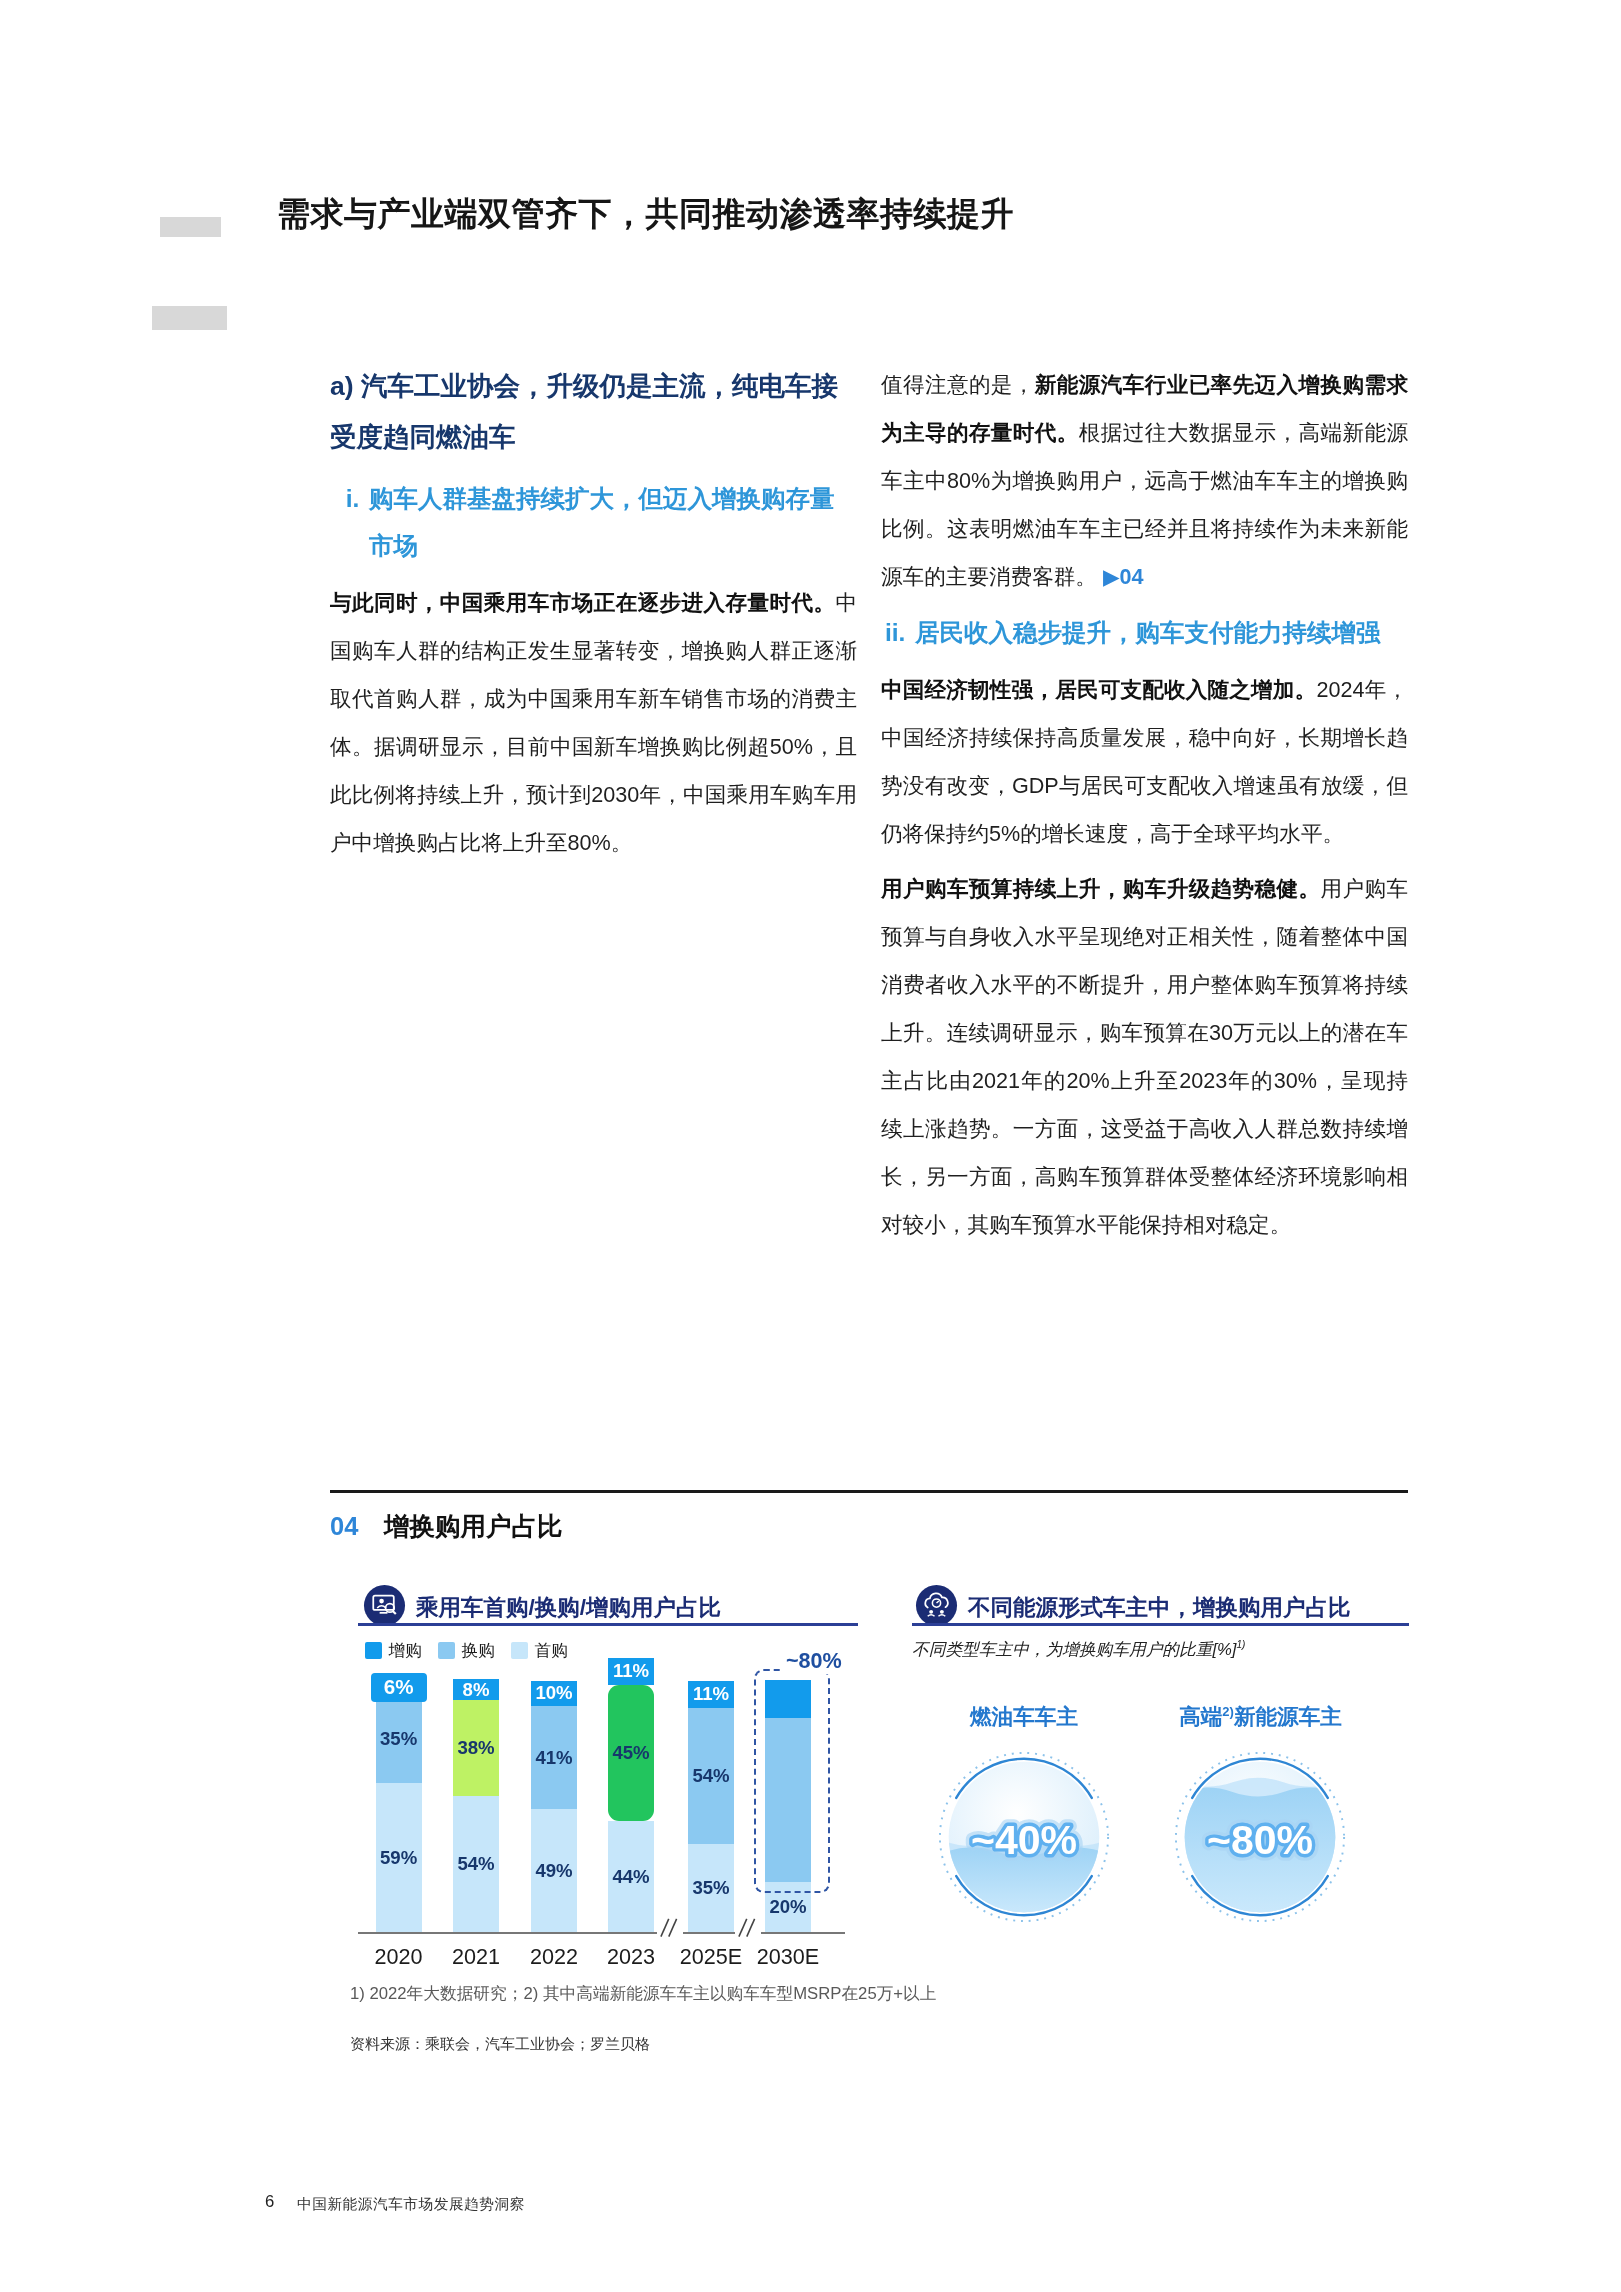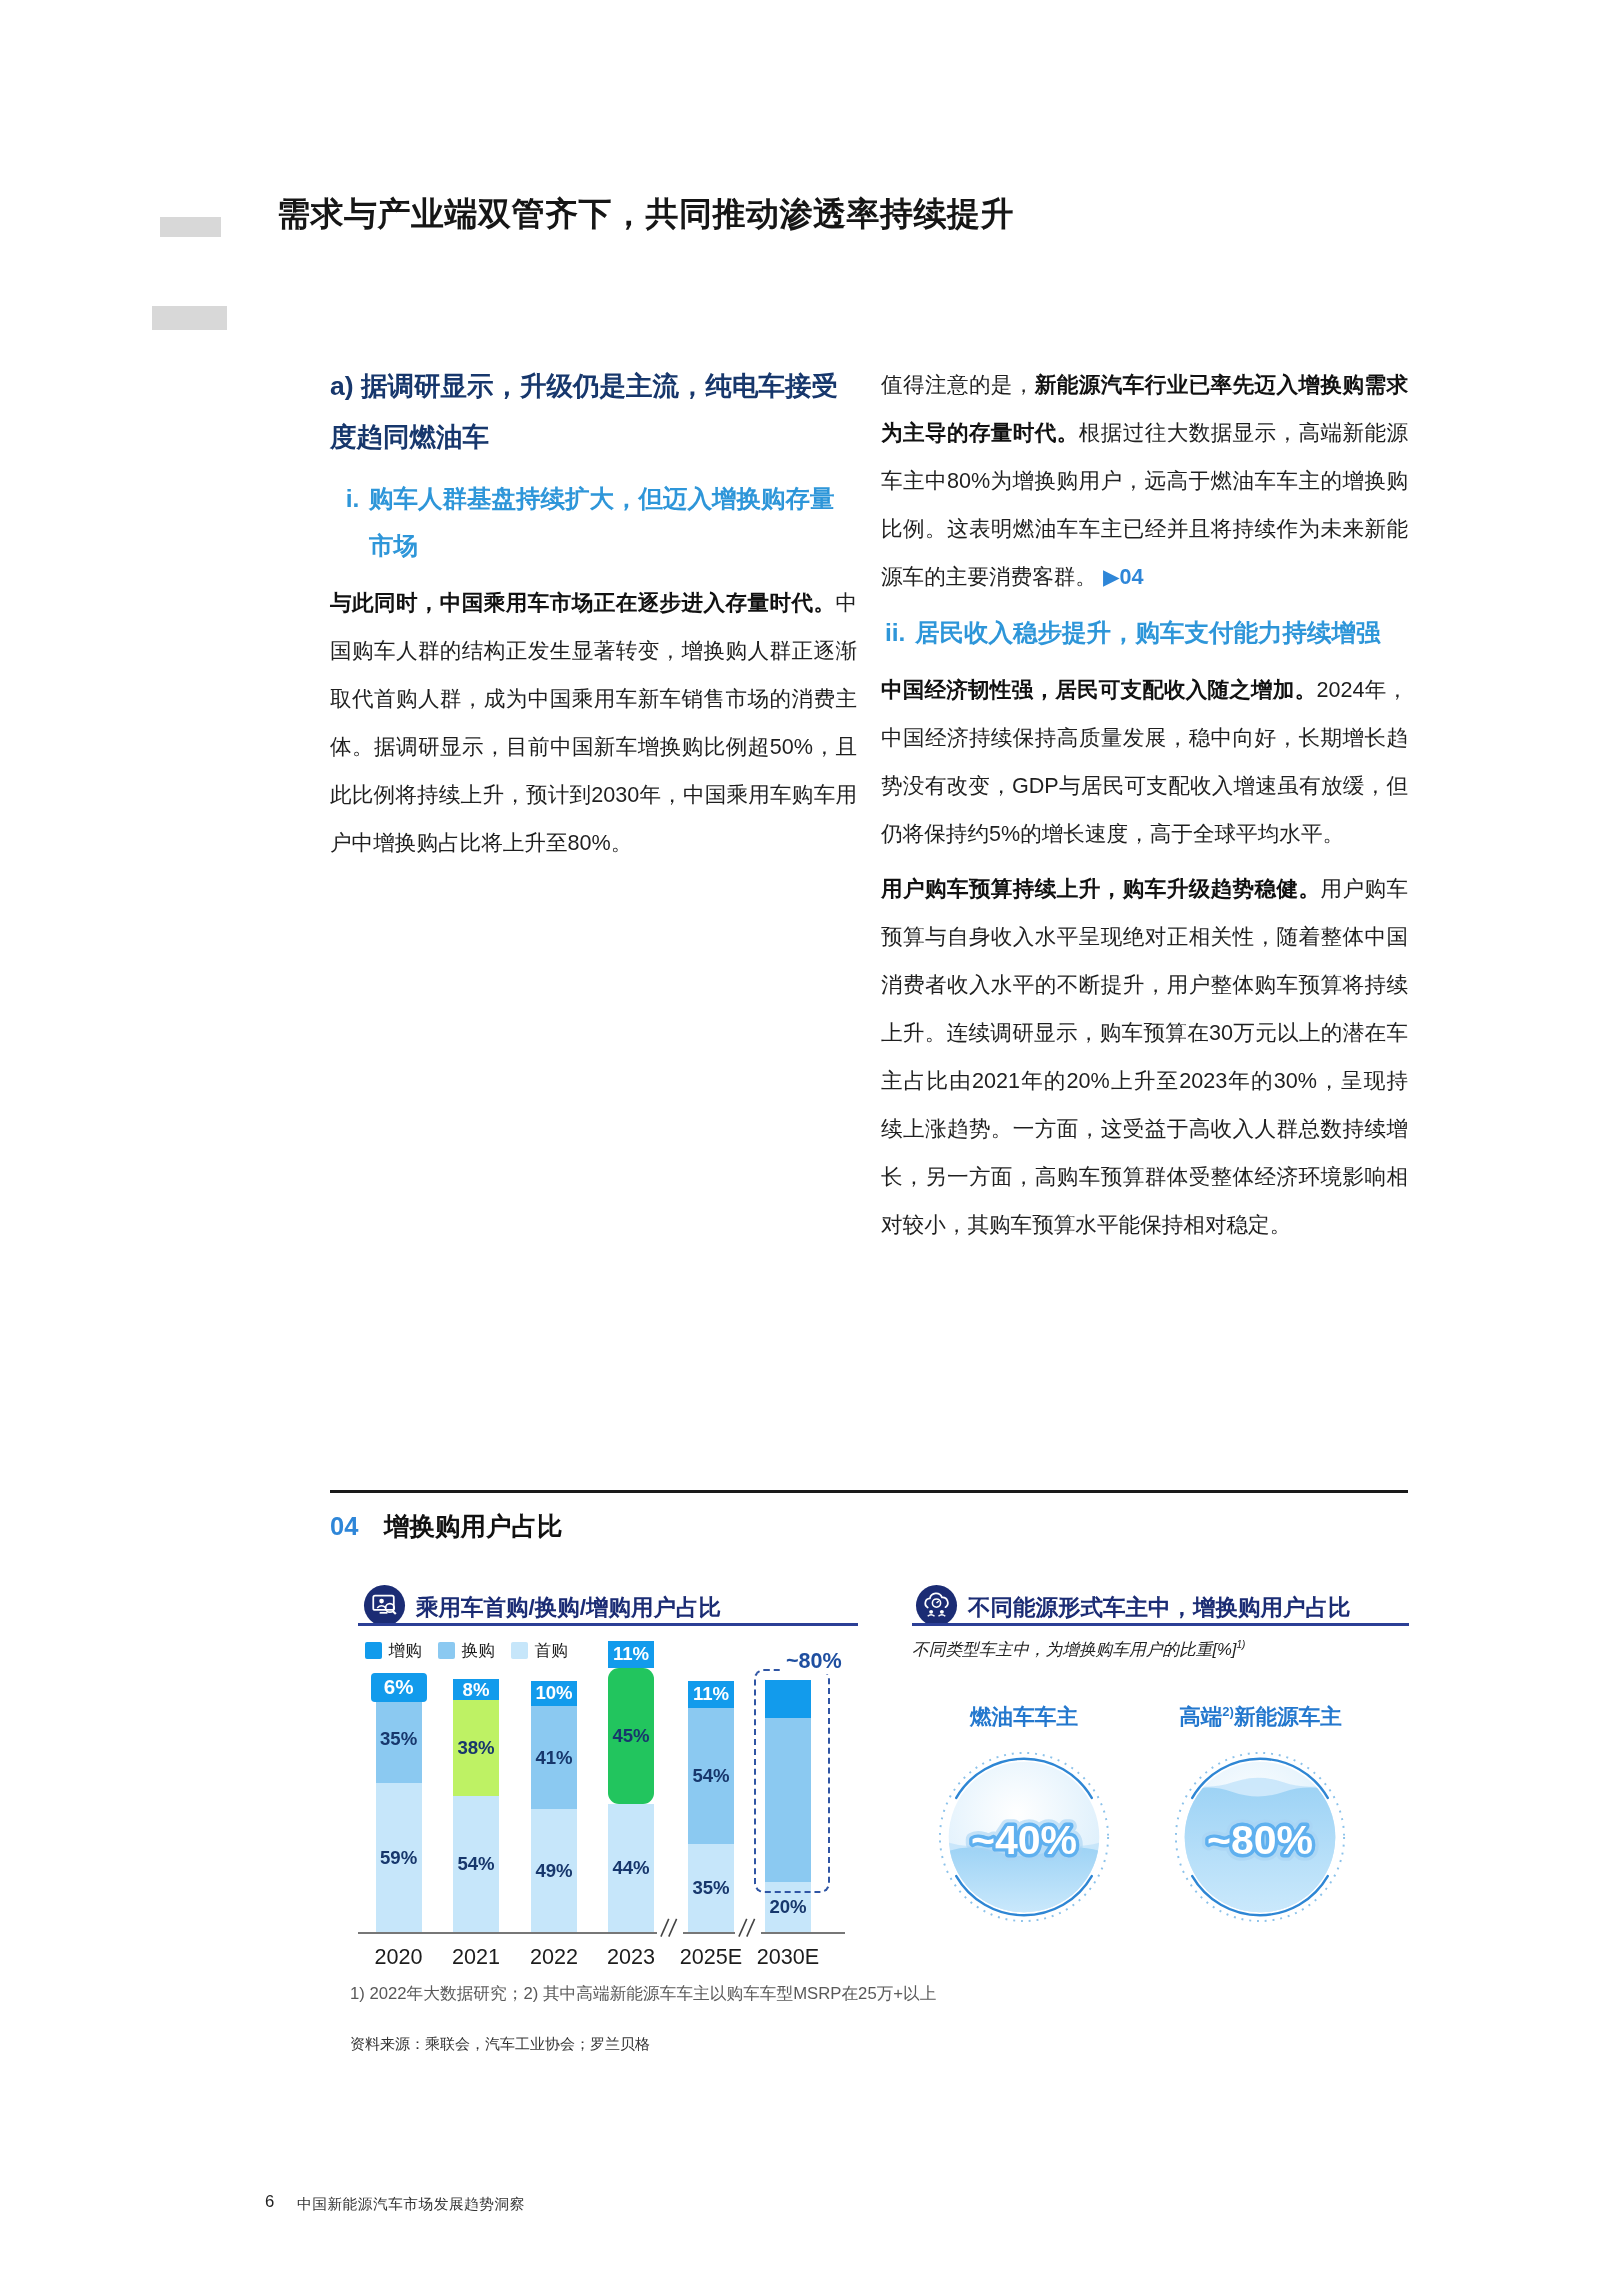--- a/index.html
+++ b/index.html
@@ -64,21 +64,21 @@
 </style>
 </head>
 <body>
 
 <div class="abs deco" style="left:160px;top:217px;width:61px;height:19.6px;"></div>
 <div class="abs deco" style="left:152px;top:306px;width:75px;height:23.5px;"></div>
 
 <div class="abs page-title">需求与产业端双管齐下，共同推动渗透率持续提升</div>
 
 <div class="abs col col-left">
-  <div class="h2">a) 据调研显示，升级仍是主流，纯电车接受度趋同燃油车</div>
+  <div class="h2">a) 汽车工业协会，升级仍是主流，纯电车接受度趋同燃油车</div>
   <div class="h3 pad-i">
     <span class="num">i.</span>
     <span class="txt">购车人群基盘持续扩大，但迈入增换购存量市场</span>
   </div>
   <p class="body"><b>与此同时，中国乘用车市场正在逐步进入存量时代。</b><span>中国购车人群的结构正发生显著转变，增换购人群正逐渐取代首购人群，成为中国乘用车新车销售市场的消费主体。据调研显示，目前中国新车增换购比例超50%，且此比例将持续上升，预计到2030年，中国乘用车购车用户中增换购占比将上升至80%。</span></p>
 </div>
 
 <div class="abs col col-right">
   <p class="body"><span>值得注意的是，</span><b>新能源汽车行业已率先迈入增换购需求为主导的存量时代。</b><span>根据过往大数据显示，高端新能源车主中80%为增换购用户，远高于燃油车车主的增换购比例。这表明燃油车车主已经并且将持续作为未来新能源车的主要消费客群。 </span><span class="figref">▶04</span></p>
   <div class="h3 pad-ii">
@@ -153,21 +153,21 @@
       </div>
       <div class="bar-seg" style="height: 103px; background: rgb(139, 201, 241);">
         <span class="seg-label">41%</span>
       </div>
       <div class="bar-seg" style="height: 25.5px; background: rgb(18, 155, 236);">
         <span class="seg-label white">10%</span>
       </div>
       <div class="cat-label">2022</div>
     </div>
     <div class="bar-col" style="left: 250px;">
-      <div class="bar-seg" style="height: 128px; background: rgb(198, 230, 250);">
+      <div class="bar-seg" style="height: 111px; background: rgb(198, 230, 250);">
         <span class="seg-label">44%</span>
       </div>
       <div class="bar-seg" style="height: 136px; background: #22c55e; border-radius: 11px;">
         <span class="seg-label">45%</span>
       </div>
       <div class="bar-seg" style="height: 27.4px; background: rgb(18, 155, 236);">
         <span class="seg-label white">11%</span>
       </div>
       <div class="cat-label">2023</div>
     </div>

